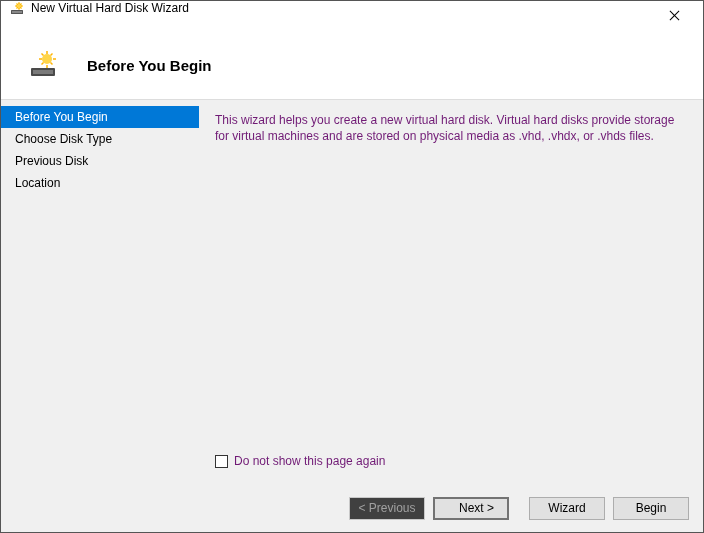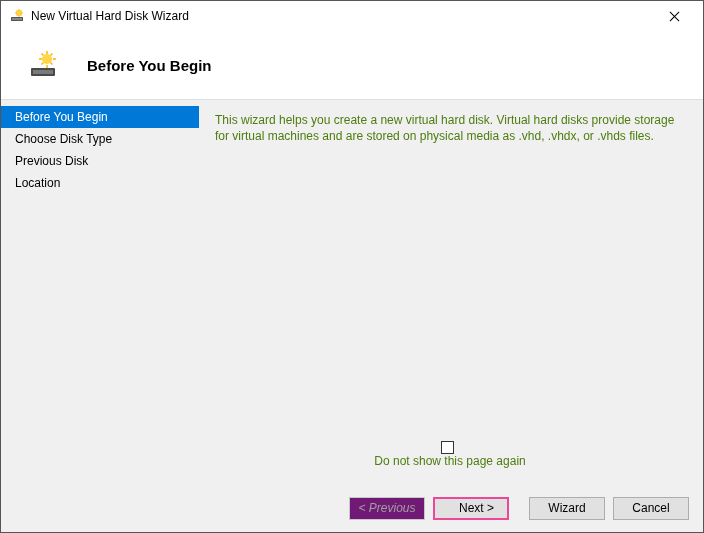--- a/index.html
+++ b/index.html
@@ -10,22 +10,22 @@
       width: 704px;
       height: 533px;
       border: 1px solid #555;
       display: flex;
       flex-direction: column;
       overflow: hidden;
     }
     .titlebar {
       height: 30px;
       display: flex;
-      align-items: center;
-      padding: 8px 8px;
+      align-items: flex-start;
+      padding: 0 8px;
       background: #fff;
     }
     .titlebar-icon {
       width: 16px; height: 16px;
       margin-right: 6px;
       display: flex; align-items: center; justify-content: center;
     }
     .titlebar-title { flex: 1; font-size: 12px; color: #000; }
     .close-btn {
       width: 40px; height: 28px;
@@ -78,31 +78,30 @@
     .step.active {
       background: #0078d7;
       color: #fff;
     }
 
     .content {
       flex: 1;
       padding: 12px 18px 10px 16px;
       display: flex;
       flex-direction: column;
-      color: #4d7c0f;
+      color: #701a75;
     }
     .content-text {
       font-size: 12px;
       line-height: 1.35;
     }
     .spacer { flex: 1; }
     .checkbox-row {
       display: flex; align-items: center;
       margin-bottom: 6px;
-      flex-direction: column;
     }
     .checkbox {
       width: 13px; height: 13px;
       border: 1px solid #333;
       margin-right: 6px;
       background: #fff;
     }
 
     .footer {
       height: 48px;
@@ -119,22 +118,22 @@
       border: 1px solid #adadad;
       background: #e1e1e1;
       font-size: 12px;
       font-family: inherit;
       color: #000;
       cursor: default;
       display: inline-flex;
       align-items: center;
       justify-content: center;
     }
-    .btn.disabled { color: #a0a0a0; border-color: #c8c8c8; background: #701a75; font-style: italic; }
-    .btn.primary { border: 2px solid #ec4899; height: 23px; padding-left: 11px; }
+    .btn.disabled { color: #a0a0a0; border-color: #c8c8c8; background: #404040; }
+    .btn.primary { border: 2px solid #737373; height: 23px; padding-left: 11px; }
     .btn-gap { width: 4px; }
   </style>
 </head>
 <body>
 
 <div class="titlebar">
   <span class="titlebar-icon">
     <svg width="16" height="16" viewBox="0 0 16 16">
       <rect x="2" y="9" width="12" height="4" rx="0.5" fill="#555"></rect>
       <rect x="3" y="10" width="10" height="2" fill="#888"></rect>
@@ -184,14 +183,14 @@
       <span>Do not show this page again</span>
     </div>
   </div>
 </div>
 
 <div class="footer">
   <button class="btn disabled">&lt; Previous</button>
   <button class="btn primary">Next &gt;</button>
   <span class="btn-gap"></span>
   <button class="btn">Wizard</button>
-  <button class="btn">Cancel</button>
+  <button class="btn">Begin</button>
 </div>
 
 </body></html>

